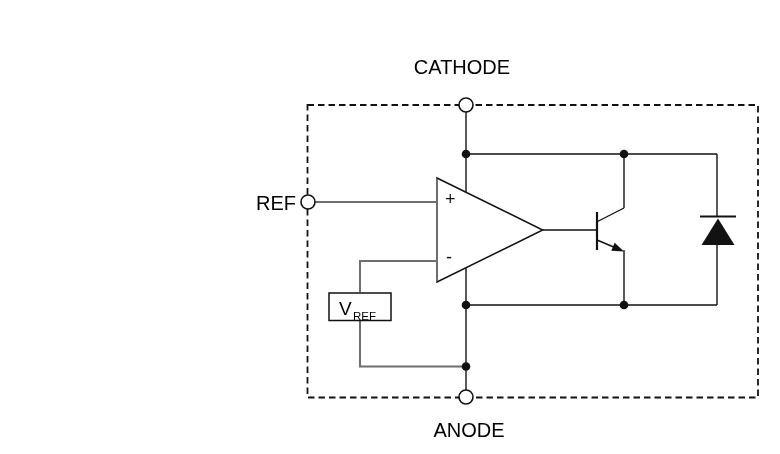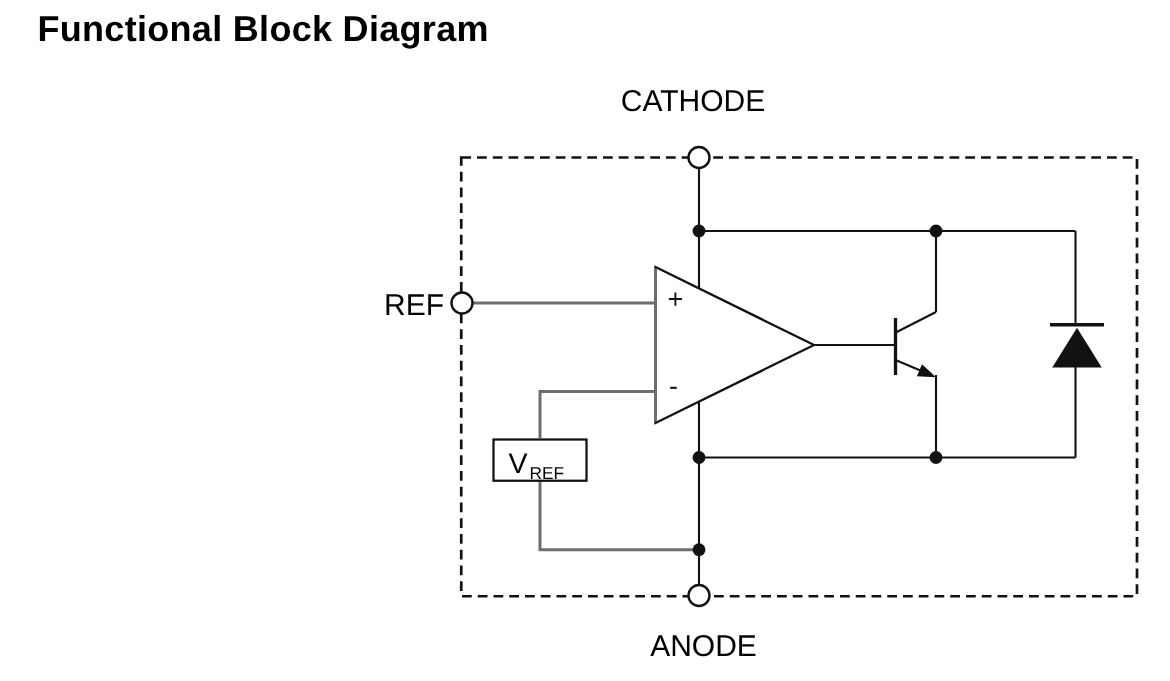--- a/index.html
+++ b/index.html
@@ -42,21 +42,20 @@
   .lbl     { font-family: "Liberation Sans", sans-serif; font-size: 20px;   fill: var(--text); }
   .sign    { font-family: "Liberation Sans", sans-serif; font-size: 18px;   fill: var(--line); }
   .vref    { font-family: "Liberation Sans", sans-serif; font-size: 19px;   fill: var(--text); }
   .vrefsub { font-family: "Liberation Sans", sans-serif; font-size: 11.5px; fill: var(--text); }
 </style>
 </head>
 <body>
 
 <div class="page">
 
-  <h1 class="page-title">Functional Block Diagram</h1>
 
   <svg class="diagram" width="780" height="454" viewBox="0 0 780 454">
 
     <rect class="dash" x="307.5" y="105" width="450.5" height="292.5"></rect>
 
     <line class="ln" x1="466" y1="112" x2="466" y2="390"></line>
 
     <line class="ln" x1="466" y1="154" x2="717" y2="154"></line>
     <line class="ln" x1="466" y1="305" x2="717" y2="305"></line>
 

